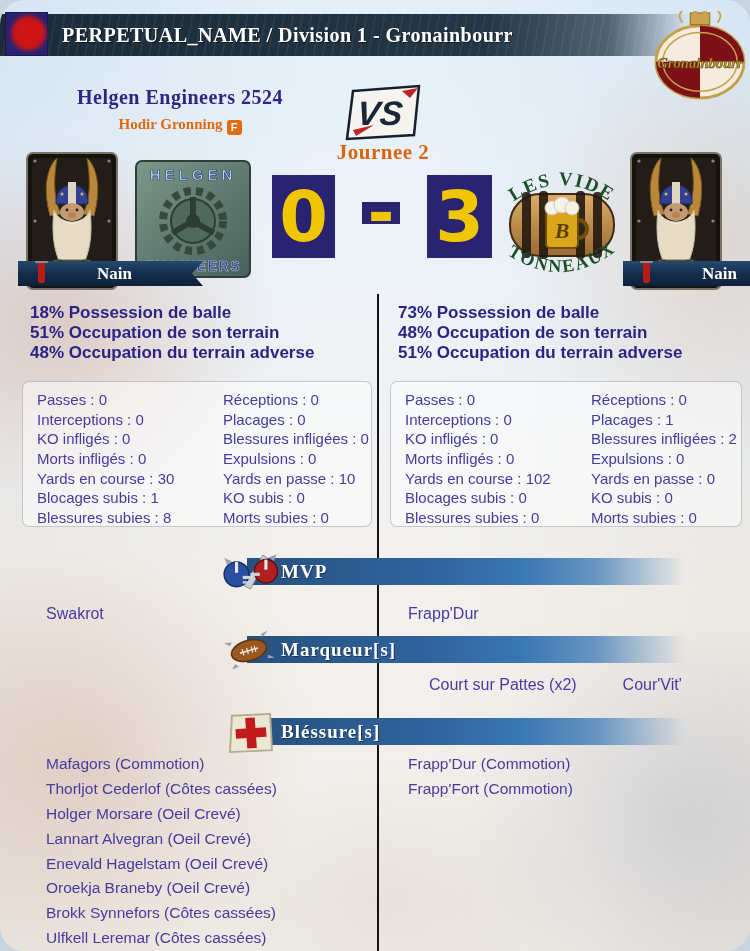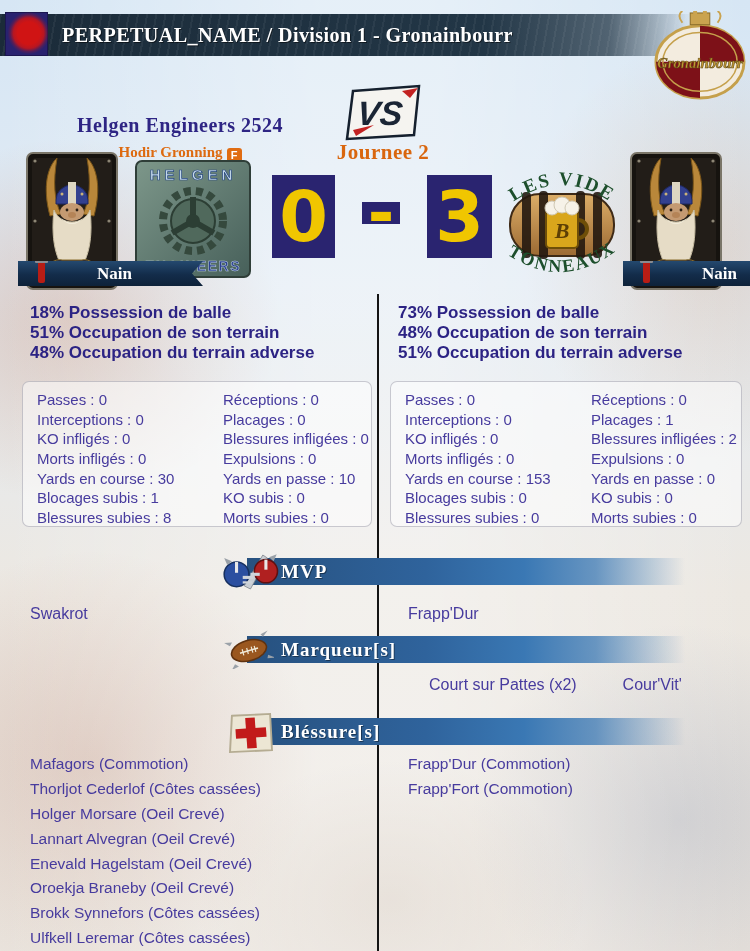--- a/index.html
+++ b/index.html
@@ -7,37 +7,38 @@
     position:relative;width:750px;height:951px;margin:0 auto;overflow:hidden;
     font-family:"Liberation Sans",sans-serif;
     background:
       linear-gradient(90deg, rgba(255,255,255,0) 0%, rgba(255,255,255,.38) 42%, rgba(255,255,255,.38) 58%, rgba(255,255,255,0) 100%),
       radial-gradient(ellipse 300px 260px at 70px 320px, rgba(190,95,45,.25), transparent 70%),
       radial-gradient(ellipse 260px 300px at 705px 250px, rgba(205,130,70,.22), transparent 70%),
       radial-gradient(ellipse 320px 300px at 90px 760px, rgba(165,85,60,.20), transparent 70%),
       radial-gradient(ellipse 300px 280px at 680px 820px, rgba(120,135,165,.25), transparent 70%),
       radial-gradient(ellipse 280px 200px at 390px 900px, rgba(150,120,90,.18), transparent 70%),
       linear-gradient(180deg,#d6e6f4 0%,#e2ebf4 30%,#ece8e2 62%,#e9e3dc 100%);
+    border-radius: 24px;
   }
   
   .topbar{position:absolute;left:0;top:14px;width:692px;height:42px;
     background:linear-gradient(90deg,#1b2b39 0%,#223646 70%,rgba(34,54,70,.75) 88%,rgba(34,54,70,0) 100%);}
   .topbar::after{content:"";position:absolute;inset:0;
     background:repeating-linear-gradient(100deg,rgba(255,255,255,.05) 0 2px,transparent 2px 9px);}
   .top-emblem{position:absolute;left:5px;top:12px;width:43px;height:44px;background:#29226f;z-index:2;
     box-shadow:inset 0 0 0 1px #1b1650;}
   .top-emblem::after{content:"";position:absolute;inset:0;
     background:radial-gradient(circle at 55% 48%, #d01414 0 34%, rgba(208,20,20,.85) 46%, rgba(208,20,20,.25) 56%, transparent 64%);}
   .top-title{position:absolute;left:62px;top:14px;height:42px;line-height:42px;z-index:2;
     color:#ffffff;font-family:"Liberation Serif",serif;font-weight:bold;font-size:21px;letter-spacing:.4px;
     transform:scaleX(.96);transform-origin:left center;text-shadow:1px 1px 0 rgba(0,0,0,.5);}
   .crest{position:absolute;left:652px;top:11px;z-index:3;}
   
   .team-head{position:absolute;top:86px;width:300px;text-align:center;}
-  .team-head.left{left:30px;margin-top:28px;} .team-head.right{left:420px;}
+  .team-head.left{left:30px;} .team-head.right{left:420px;}
   .team-name{font-family:"Liberation Serif",serif;font-weight:bold;font-size:20px;color:#2e2584;
     letter-spacing:.5px;cursor:pointer;}
   .coach-row{margin-top:7px;font-family:"Liberation Serif",serif;font-weight:bold;font-size:15px;color:#dd6a10;}
   .coach-badge{display:inline-block;vertical-align:-2px;margin-left:4px;width:15px;height:15px;border-radius:3px;
     background:#e06c12;color:#fff;font-size:11px;line-height:15px;text-align:center;font-family:"Liberation Sans",sans-serif;}
   .vs-badge{position:absolute;left:344px;top:84px;}
   .round-label{position:absolute;left:0;top:140px;width:766px;text-align:center;
     font-family:"Liberation Serif",serif;font-weight:bold;font-size:21px;color:#d9660e;letter-spacing:.5px;}
   
   .avatar-card{position:absolute;top:152px;width:92px;height:138px;cursor:pointer;}
@@ -72,21 +73,21 @@
   .stat-row .sep{white-space:pre;}
   .divider{position:absolute;left:377px;top:294px;width:2px;height:657px;background:#141414;}
   
   .sec-banner{position:absolute;left:247px;width:447px;height:27px;
     background:linear-gradient(90deg,#27517f 0%,#2f639c 40%,#3a78b4 62%,rgba(58,120,180,.75) 78%,rgba(58,120,180,0) 98%);}
   .sec-banner .sec-label{display:inline-block;padding-left:34px;line-height:27px;color:#fff;
     font-family:Liberation Serif, serif;font-weight:bold;font-size:19px;letter-spacing:1px;text-shadow:1px 1px 0 rgba(0,0,0,.4);}
   .sec-icon{position:absolute;z-index:3;}
   .names-col{position:absolute;font-size:16px;color:#473b9e;}
   .names-col div{height:25px;line-height:25px;white-space:nowrap;}
-  .names-col.left{left:30px;width:330px;} .names-col.right{left:408px;width:345px;}
+  .names-col.left{left:46px;width:330px;} .names-col.right{left:408px;width:345px;}
   .names-col.flexrow{display:flex;gap:46px;margin-left:21px;} .names-col.flexrow div{height:25px;}
   .injury-list div{height:24.9px;line-height:24.9px;font-size:15.5px;}
 </style>
 </head>
 <body>
 
 <div class="stage">
 
   <svg width="0" height="0" style="position:absolute">
     <defs>
@@ -254,21 +255,21 @@
         <div class="stat-row"><span>Morts subies</span><span class="sep"> : </span><span>0</span></div>
       </div>
   </div>
   <div class="stats-panel right">
     <div class="stat-col">
 
     <div class="stat-row"><span>Passes</span><span class="sep"> : </span><span>0</span></div>
         <div class="stat-row"><span>Interceptions</span><span class="sep"> : </span><span>0</span></div>
         <div class="stat-row"><span>KO infligés</span><span class="sep"> : </span><span>0</span></div>
         <div class="stat-row"><span>Morts infligés</span><span class="sep"> : </span><span>0</span></div>
-        <div class="stat-row"><span>Yards en course</span><span class="sep"> : </span><span>153</span></div>
+        <div class="stat-row"><span>Yards en course</span><span class="sep"> : </span><span>102</span></div>
         <div class="stat-row"><span>Blocages subis</span><span class="sep"> : </span><span>0</span></div>
         <div class="stat-row"><span>Blessures subies</span><span class="sep"> : </span><span>0</span></div>
       </div>
     <div class="stat-col">
 
     <div class="stat-row"><span>Réceptions</span><span class="sep"> : </span><span>0</span></div>
         <div class="stat-row"><span>Placages</span><span class="sep"> : </span><span>1</span></div>
         <div class="stat-row"><span>Blessures infligées</span><span class="sep"> : </span><span>2</span></div>
         <div class="stat-row"><span>Expulsions</span><span class="sep"> : </span><span>0</span></div>
         <div class="stat-row"><span>Yards en passe</span><span class="sep"> : </span><span>0</span></div>

